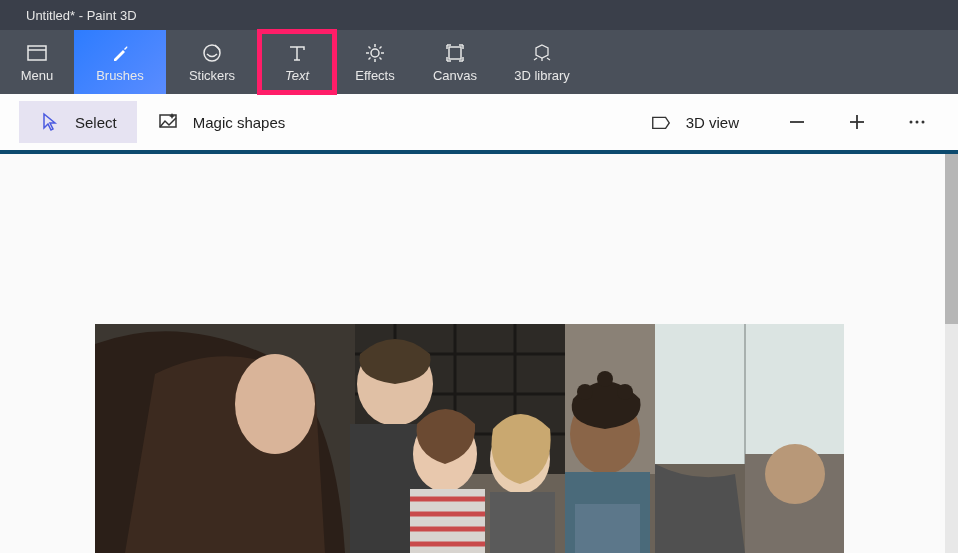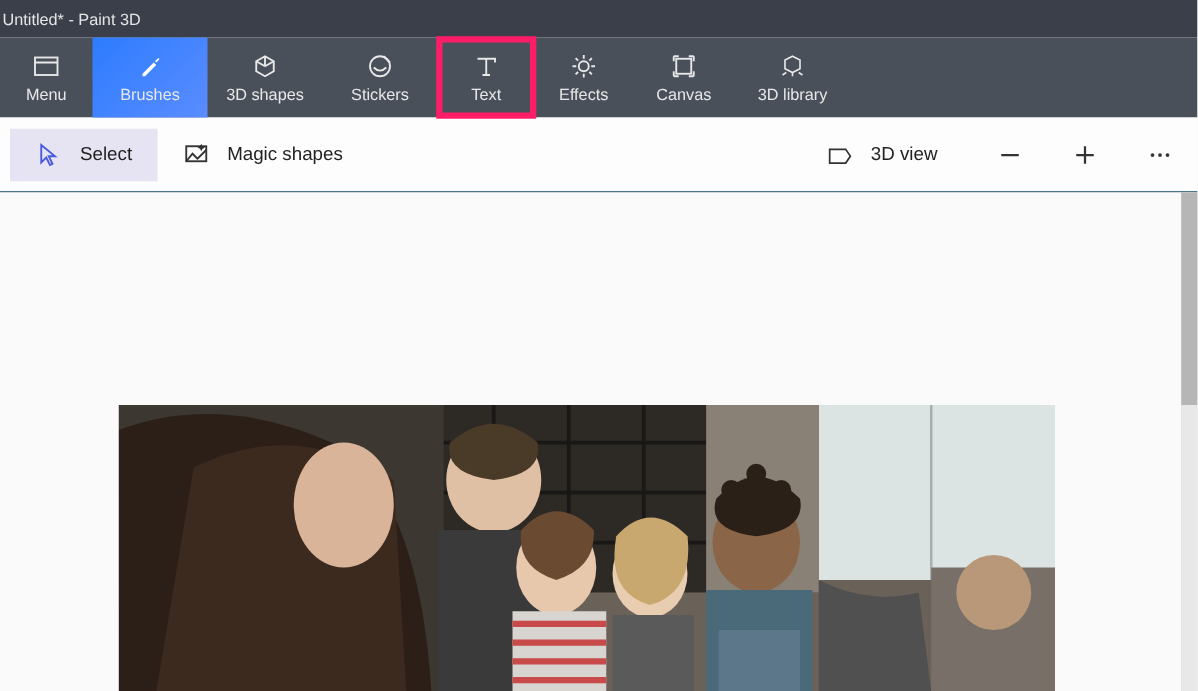--- a/index.html
+++ b/index.html
@@ -1,26 +1,26 @@
 <!DOCTYPE html>
 <html><head>
   <meta charset="utf-8">
   <style>
     * { margin: 0; padding: 0; box-sizing: border-box; }
     body { font-family: "Segoe UI", sans-serif; background: #f5f5f5; color: #1a1a1a; width: 958px; height: 553px; overflow: hidden; }
-    .titlebar { background: #3a3f4a; color: #e6e6e6; height: 30px; display: flex; align-items: center; padding: 0 2px; font-size: 13px; }
+    .titlebar { background: #3a3f4a; color: #e6e6e6; height: 30px; display: flex; align-items: center; padding: 0 26px; font-size: 13px; }
     .ribbon { background: #4a505a; height: 64px; display: flex; align-items: stretch; }
     .ribbon-item { display: flex; flex-direction: column; align-items: center; justify-content: center; color: #e8e8e8; font-size: 13px; padding: 0 6px; cursor: pointer; gap: 4px; position: relative; text-align: right; }
     .ribbon-item.active { background: linear-gradient(135deg, #2d7cff, #5a8cff); }
     .ribbon-item .icon { width: 22px; height: 22px; display: flex; align-items: center; justify-content: center; }
     .ribbon-item.menu-item { width: 74px; }
     .ribbon-item.tool-item { width: 92px; }
     .ribbon-item.paste-item { width: 76px; margin-left: auto; }
     .highlight-box { position: absolute; top: -1px; left: -1px; right: -1px; bottom: -1px; border: 5px solid #ff1d68; pointer-events: none; }
-    .toolbar { background: #fdfdfd; height: 60px; display: flex; align-items: center; padding: 0 8px; border-bottom: 1px solid #0c4a6e; }
+    .toolbar { background: #fdfdfd; height: 60px; display: flex; align-items: center; padding: 0 19px; border-bottom: 4px solid #0c4a6e; }
     .tool-btn { display: flex; align-items: center; gap: 14px; padding: 10px 20px; cursor: pointer; font-size: 15px; color: #222; }
     .tool-btn.selected { background: #e6e3f2; }
     .tool-btn .icon { width: 22px; height: 22px; display: flex; align-items: center; justify-content: center; }
     .toolbar-right { margin-left: auto; display: flex; align-items: center; gap: 16px; }
     .icon-btn { width: 44px; height: 44px; display: flex; align-items: center; justify-content: center; cursor: pointer; border-radius: 2px; color: #333; }
     .canvas-area { background: #cfcfcf; height: 399px; display: flex; position: relative; }
     .canvas-bg { background: #fafafa; width: 945px; height: 399px; position: relative; }
     .photo { position: absolute; left: 95px; top: 170px; width: 749px; height: 229px; background: linear-gradient(to bottom, #505050, #787878); overflow: hidden; }
     .photo svg { width: 100%; height: 100%; display: block; }
     .scrollbar-v { position: absolute; right: 0; top: 0; width: 13px; height: 100%; background: #e8e8e8; }
@@ -48,41 +48,33 @@
   <div class="ribbon-item tool-item active">
     <span class="icon">
       <svg viewBox="0 0 22 22" width="22" height="22">
           <path d="M5 17 L14 8 L16 10 L7 19 L5 19 Z M15 7 L17 5 C18 4 19 5 18 6 L16 8 Z" fill="#fff"></path>
         </svg>
     </span>
     <span>Brushes</span>
   </div>
 
 
-  <div class="ribbon-item tool-item">
-    <span class="icon">
-      <svg viewBox="0 0 22 22" width="22" height="22">
-          <path d="M11 3 L18 7 L18 15 L11 19 L4 15 L4 7 Z M11 3 L11 11 M11 11 L18 7 M11 11 L4 7" fill="none" stroke="#e8e8e8" stroke-width="1.5"></path>
-        </svg>
-    </span>
-    <span>3D shapes</span>
-  </div>
 
   <div class="ribbon-item tool-item">
     <span class="icon">
       <svg viewBox="0 0 22 22" width="22" height="22">
           <circle cx="11" cy="11" r="8" fill="none" stroke="#e8e8e8" stroke-width="1.5"></circle>
           <path d="M6 12 Q11 17 16 12" fill="none" stroke="#e8e8e8" stroke-width="1.5"></path>
           <line x1="14" y1="3" x2="19" y2="8" stroke="#e8e8e8" stroke-width="1.5"></line>
         </svg>
     </span>
     <span>Stickers</span>
   </div>
 
-  <div class="ribbon-item tool-item" style="width:78px;">
+  <div class="ribbon-item tool-item" style="width:78px;font-style:italic;">
     <span class="icon">
       <svg viewBox="0 0 22 22" width="22" height="22">
           <path d="M4 5 L18 5 L18 8 M11 5 L11 18 M8 18 L14 18" fill="none" stroke="#e8e8e8" stroke-width="1.5"></path>
         </svg>
     </span>
     <span>Text</span>
     <div class="highlight-box"></div>
   </div>
 
   <div class="ribbon-item tool-item" style="width:78px;">

